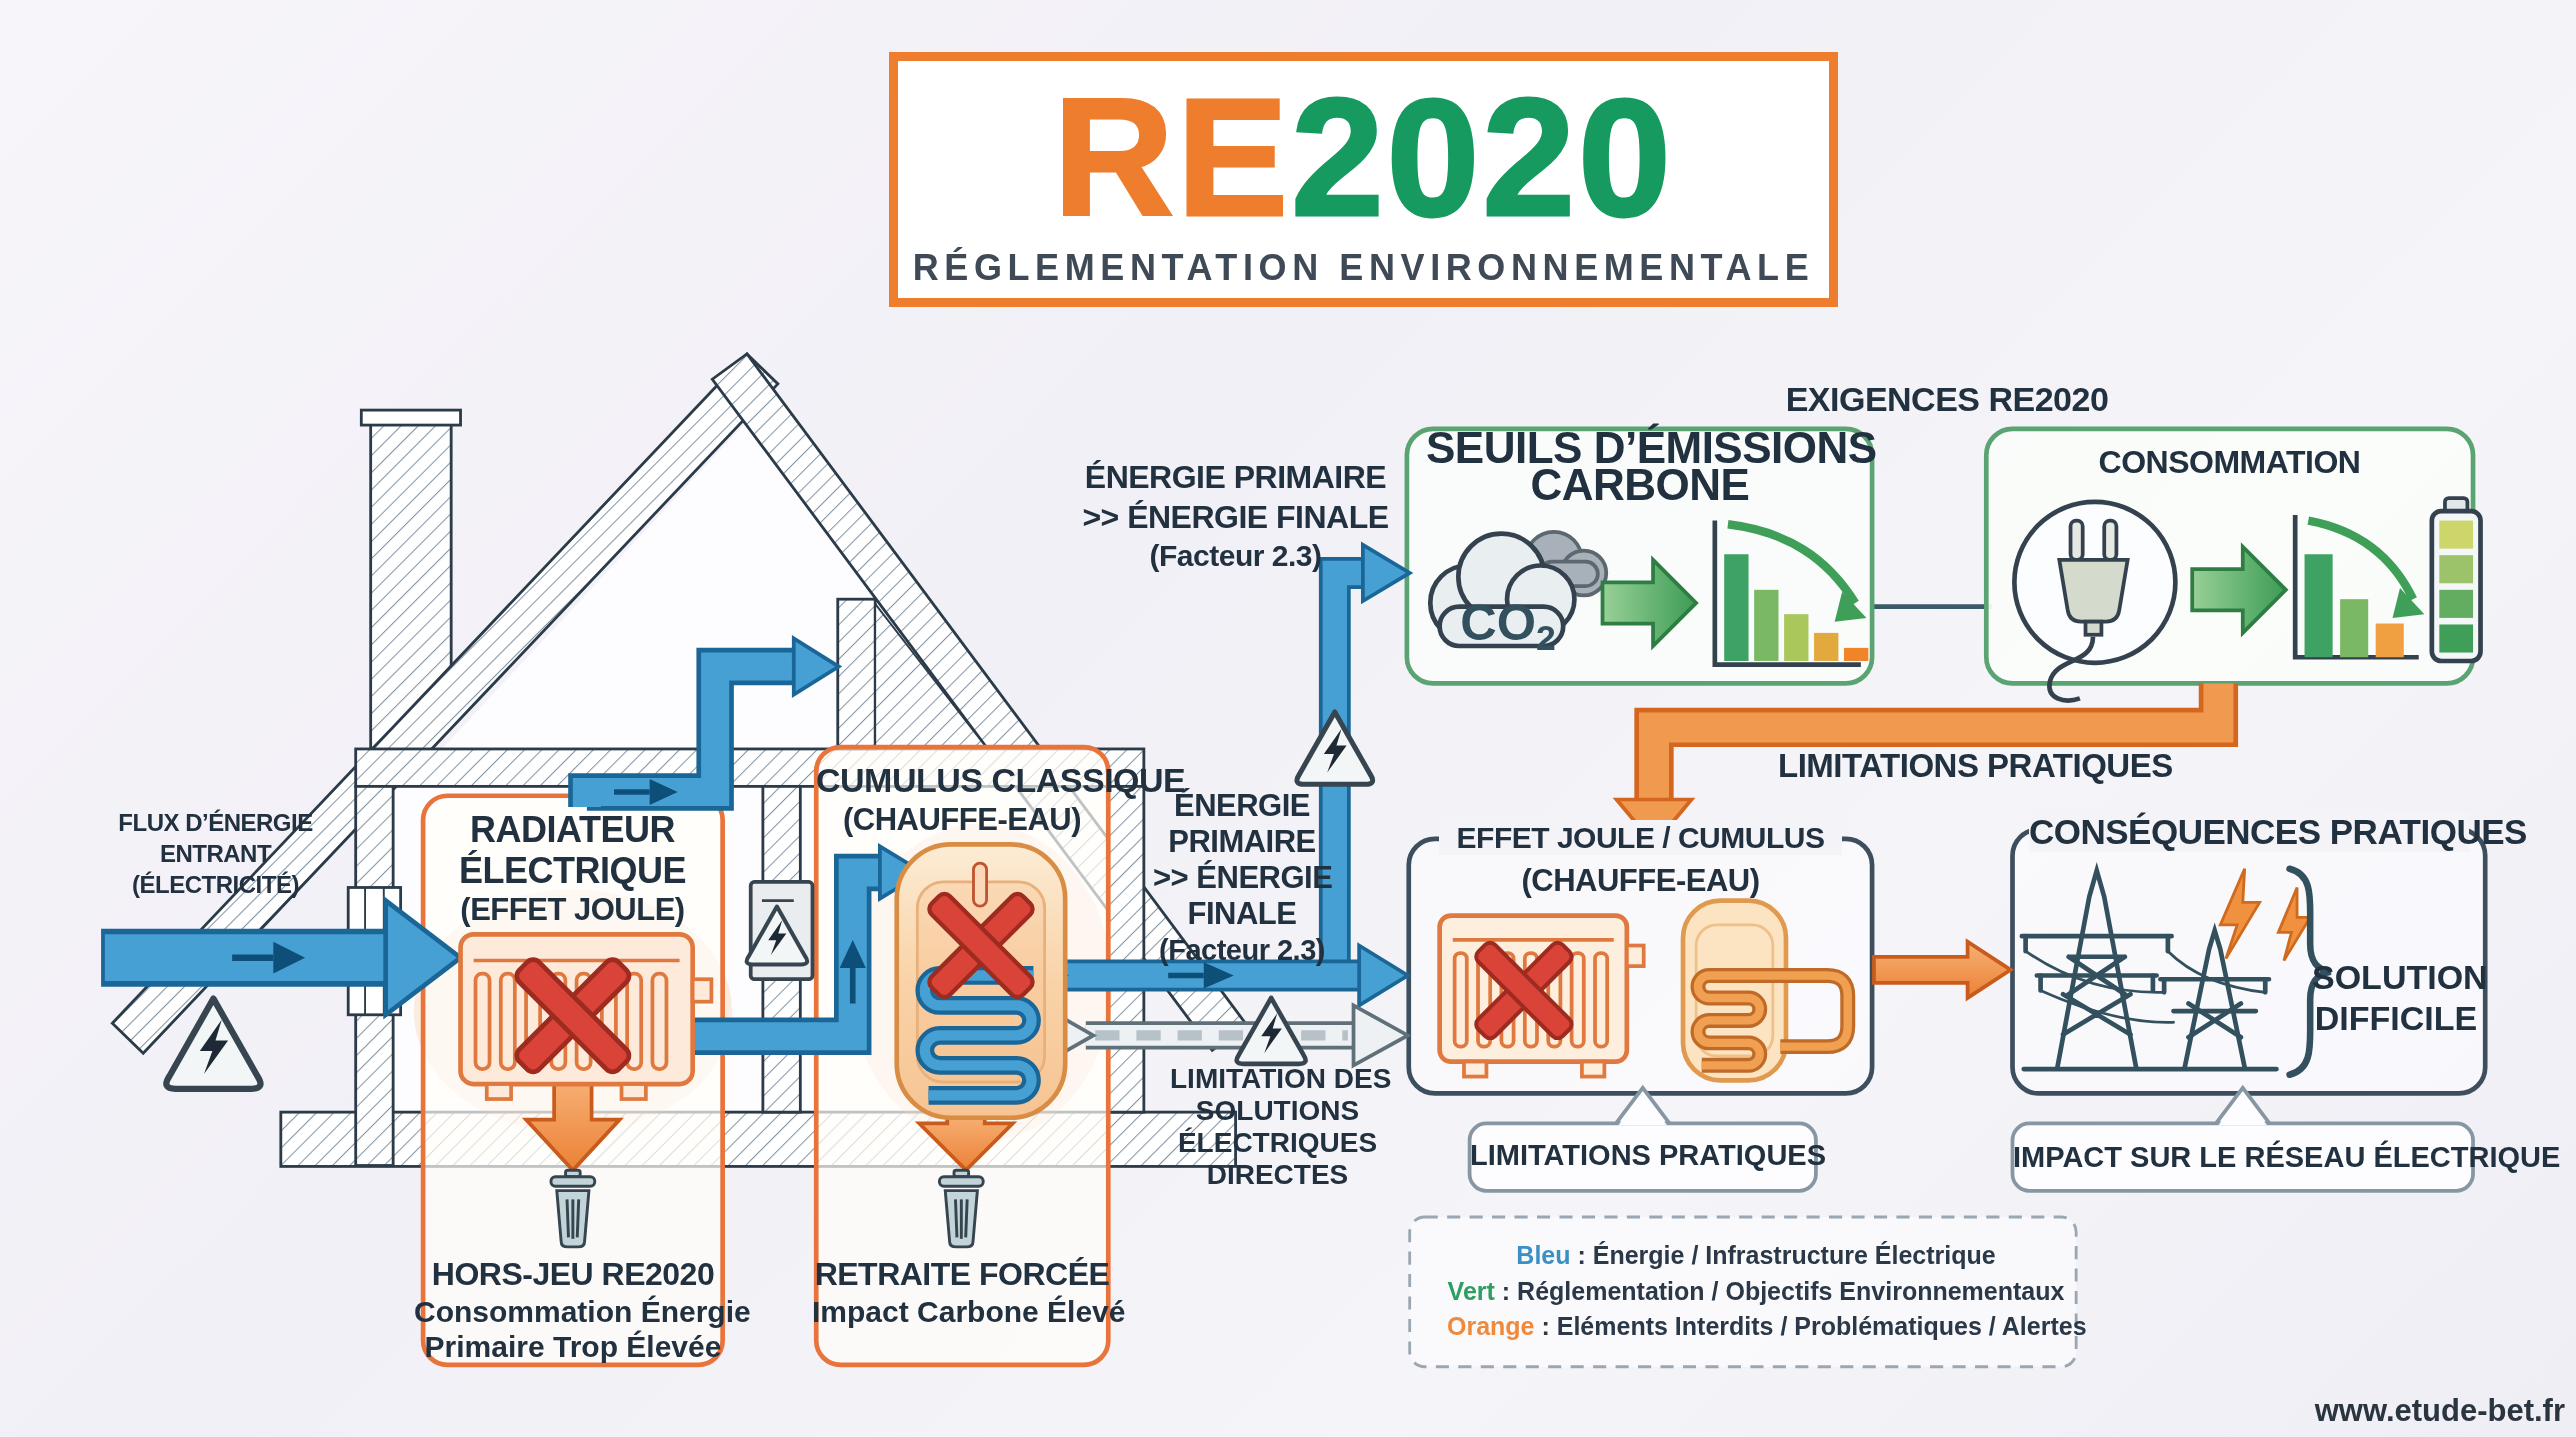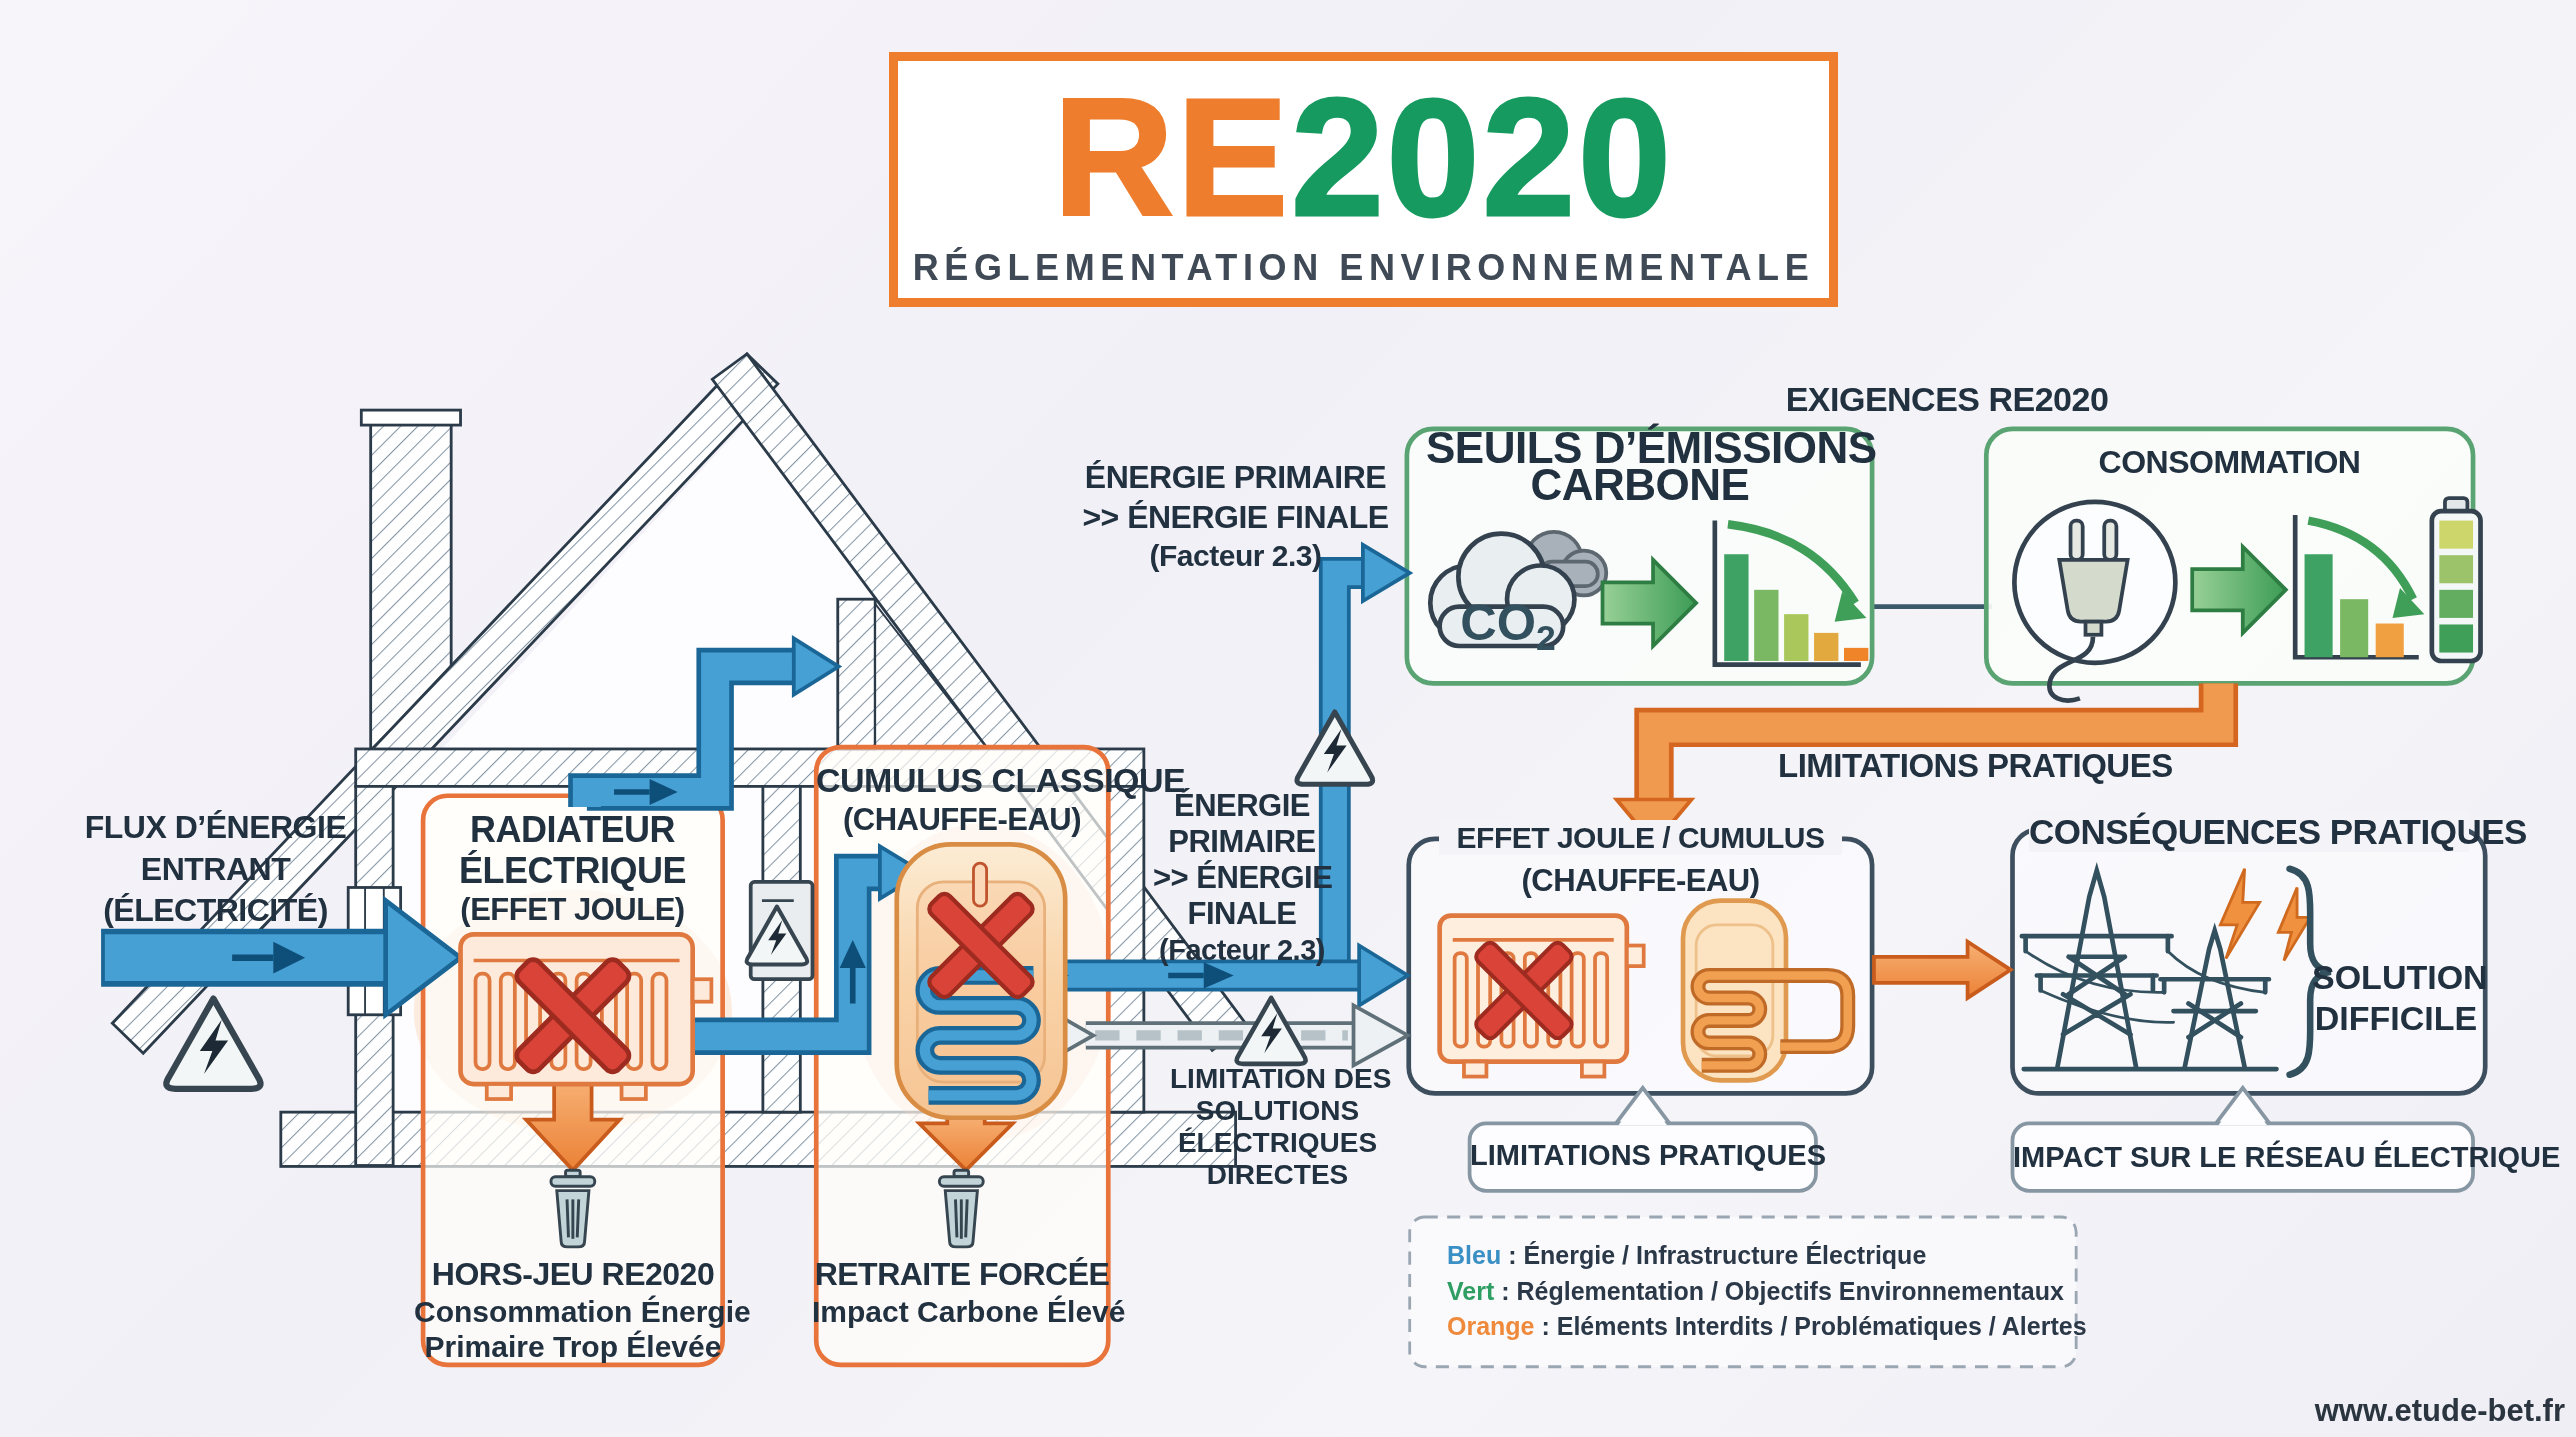--- a/index.html
+++ b/index.html
@@ -15,21 +15,21 @@
   .logo{position:absolute;left:889px;top:52px;width:949px;height:255px;background:#ffffff;
         border:9.4px solid #ee7d2d;box-sizing:border-box;text-align:center;}
   .logo-line{margin-top:13px;font-size:167px;font-weight:800;letter-spacing:2.8px;line-height:1.0;
              -webkit-text-stroke:2.8px currentColor;}
   .logo-re{color:#ee7d2d;-webkit-text-stroke:2.8px #ee7d2d;}
   .logo-year{color:#169a60;-webkit-text-stroke:2.8px #169a60;}
   .logo-sub{margin-top:5.6px;font-size:36px;font-weight:600;letter-spacing:5.6px;color:#3f4a56;}
   
   .small{font-weight:600;}
   .legend-label{font-weight:800;}
-  .legend-row{position:absolute;left:1447px;width:618px;text-align:left;font-size:25px;
+  .legend-row{position:absolute;left:1447px;width:618px;text-align:center;font-size:25px;
               color:#2b3848;font-weight:600;white-space:nowrap;}
   .bubble-text{font-weight:800;}
 </style>
 </head>
 <body>
 
 <div id="canvas">
 
 <svg width="2576" height="1438" viewBox="0 0 2752 1536">
   <defs>
@@ -315,21 +315,21 @@
   <polygon points="2398,928 2372,988 2390,988 2378,1024 2414,964 2396,964" fill="#f0913f" stroke="#cf6a1f" stroke-width="3"></polygon>
   <polygon points="2454,948 2434,996 2448,996 2440,1026 2468,980 2454,980" fill="#f0913f" stroke="#cf6a1f" stroke-width="3"></polygon>
   <path d="M2446,928 C2470,934 2468,958 2468,984 L2468,1008 C2468,1028 2476,1036 2490,1038 C2476,1040 2468,1048 2468,1068 L2468,1092 C2468,1118 2470,1142 2446,1148" fill="none" stroke="#33505e" stroke-width="7" stroke-linecap="round"></path>
 </svg>
 
 <div class="logo">
   <div class="logo-line"><span class="logo-re">RE</span><span class="logo-year">2020</span></div>
   <div class="logo-sub">RÉGLEMENTATION ENVIRONNEMENTALE</div>
 </div>
 
-<div class="t xb" style="left:47px;top:807px;width:337px;font-size:32px;line-height:1.3;">
+<div class="t xb" style="left:47px;top:807px;width:337px;font-size:24px;line-height:1.3;">
   <div>FLUX D’ÉNERGIE</div>
       <div>ENTRANT</div>
       <div>(ÉLECTRICITÉ)</div>
 </div>
 
 <div class="t xb" style="left:432px;top:809px;width:281px;font-size:36px;line-height:1.15;">
   <div>RADIATEUR</div>
       <div>ÉLECTRIQUE</div>
   <div style="font-size:31px;">(EFFET JOULE)</div>
 </div>

